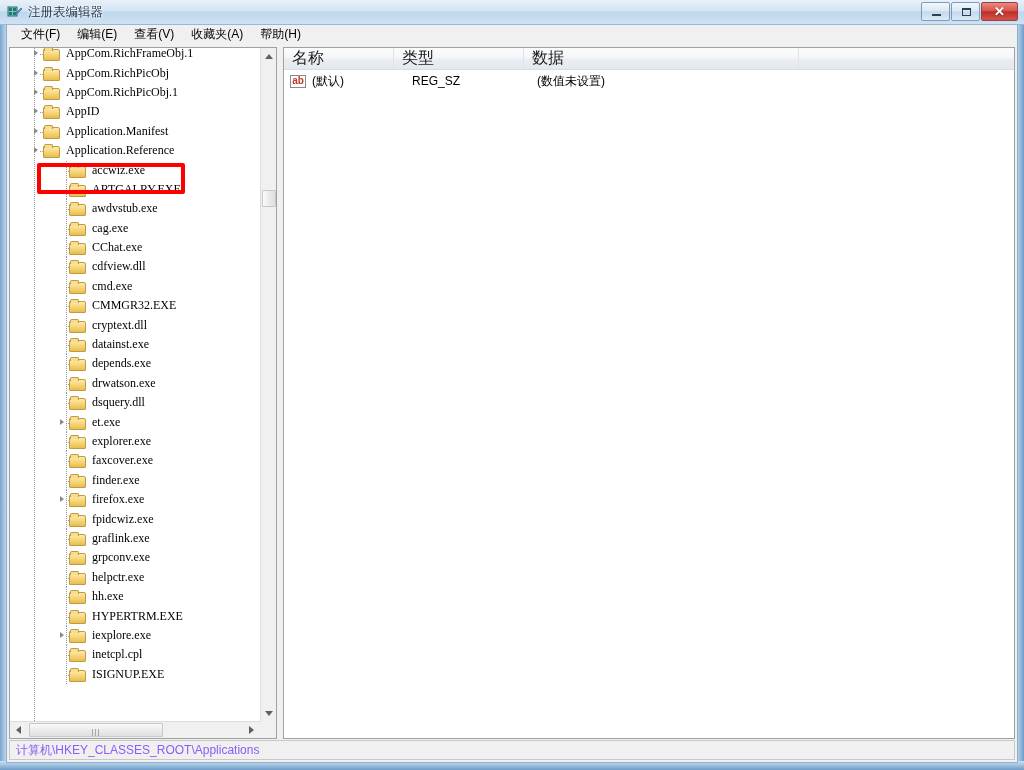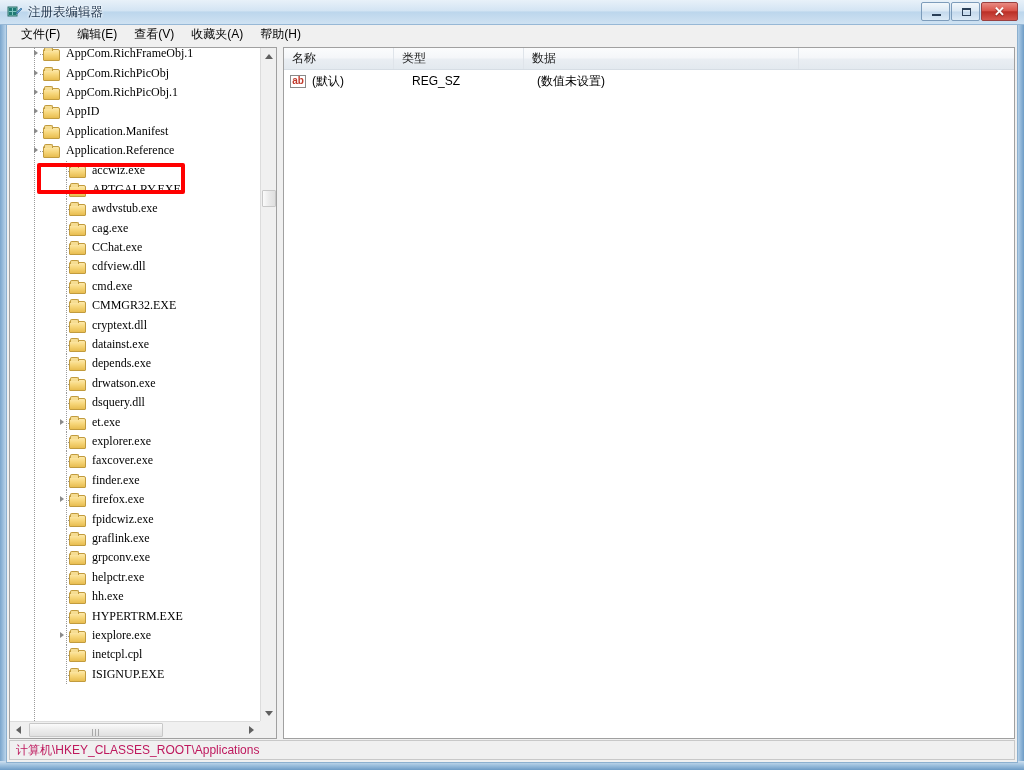--- a/index.html
+++ b/index.html
@@ -265,21 +265,21 @@
   #list-header {
     position: absolute; left: 0; top: 0;
     width: 730px; height: 22px;
     background: linear-gradient(to bottom, #fbfcfd 0%, #f4f6f9 48%, #eaeef3 52%, #e3e9ef 100%);
     border-bottom: 1px solid #d6dde4;
     display: flex;
   }
   .col-head {
     position: relative;
     height: 21px;
-    font-size: 12px; color: #1a1a1a;
+    font-size: 16px; color: #1a1a1a;
     display: flex; align-items: center;
     padding-left: 8px;
     border-right: 1px solid #dfe4ea;
     cursor: default;
     white-space: nowrap;
   }
   #list-body { position:absolute; left:0; top:22px; width:730px; }
   .list-row {
     height: 22px;
     display: flex; align-items: center;
@@ -304,21 +304,21 @@
   .cell-data { width: 380px; white-space: nowrap; }
 
   
   #statusbar {
     position: absolute; left: 2px; bottom: 2px;
     width: 1006px; height: 20px;
     background: #f0f0f0;
     border: 1px solid #c8c8c8;
     display: flex; align-items: center;
     padding-left: 6px;
-    font-size: 12px; color: #be185d;
+    font-size: 12px; color: #8b5cf6;
     white-space: nowrap;
   }
 
   
   #annotation-rect {
     position: absolute;
     left: 37px; top: 163px;
     width: 148px; height: 31px;
     border: 4px solid #ff0000;
     border-radius: 2px;

